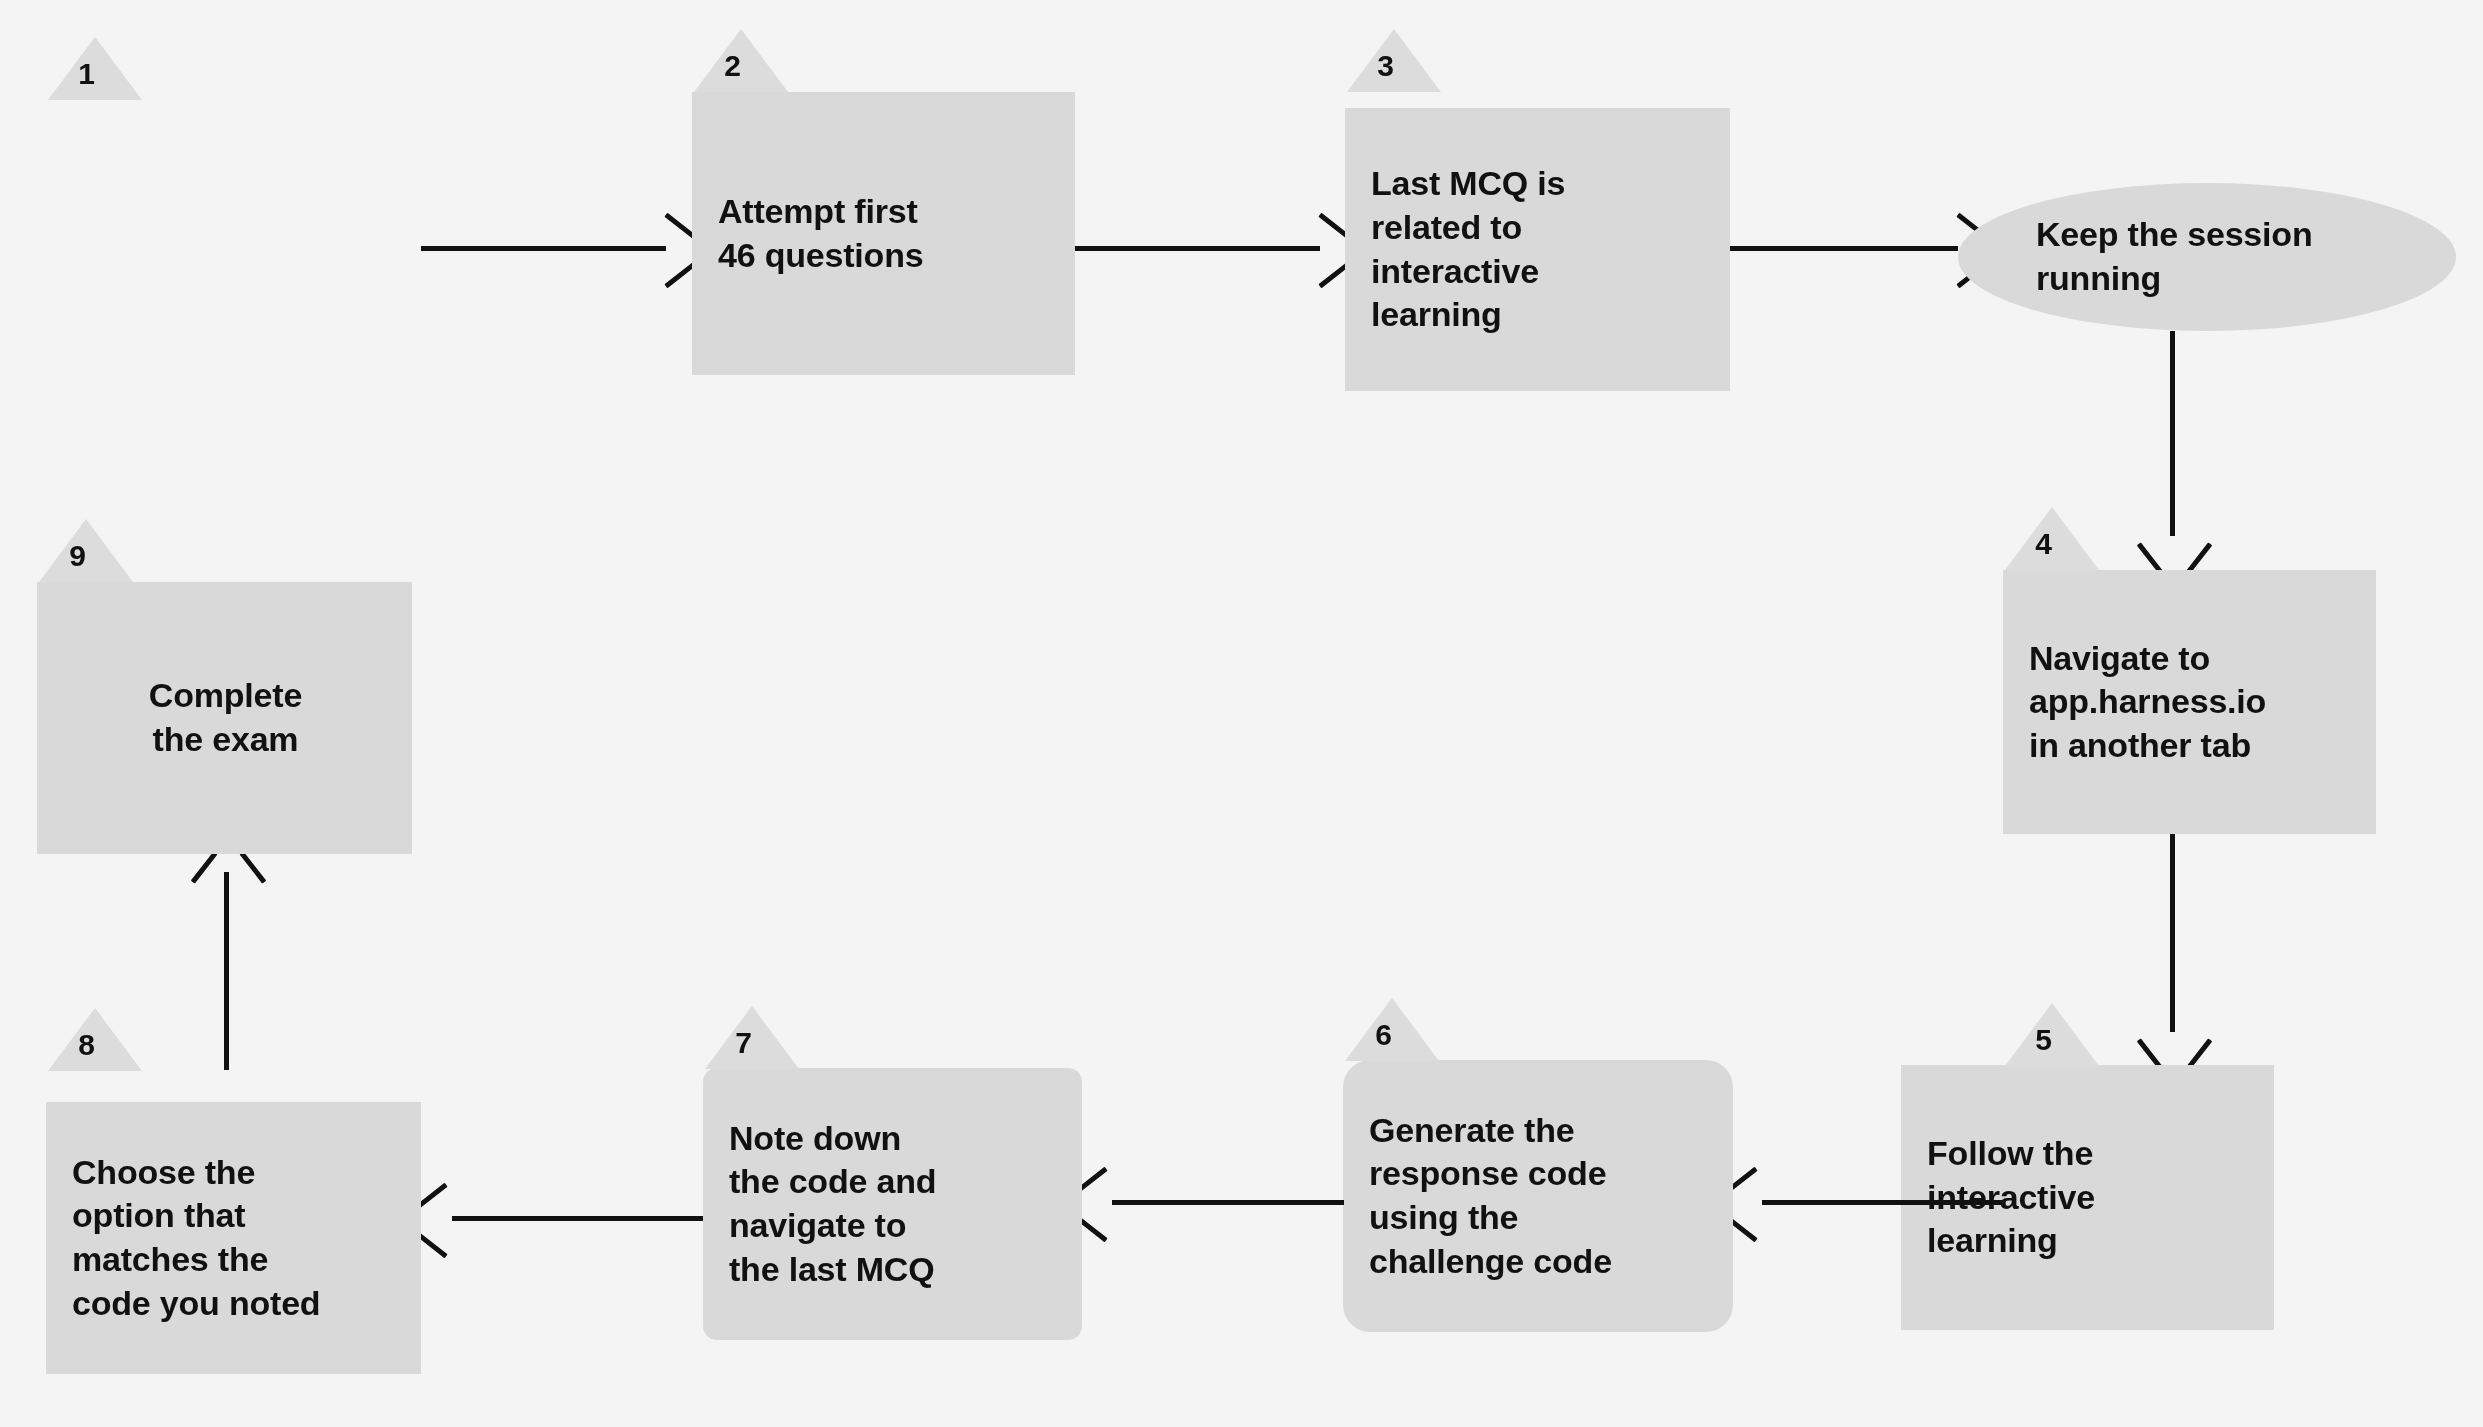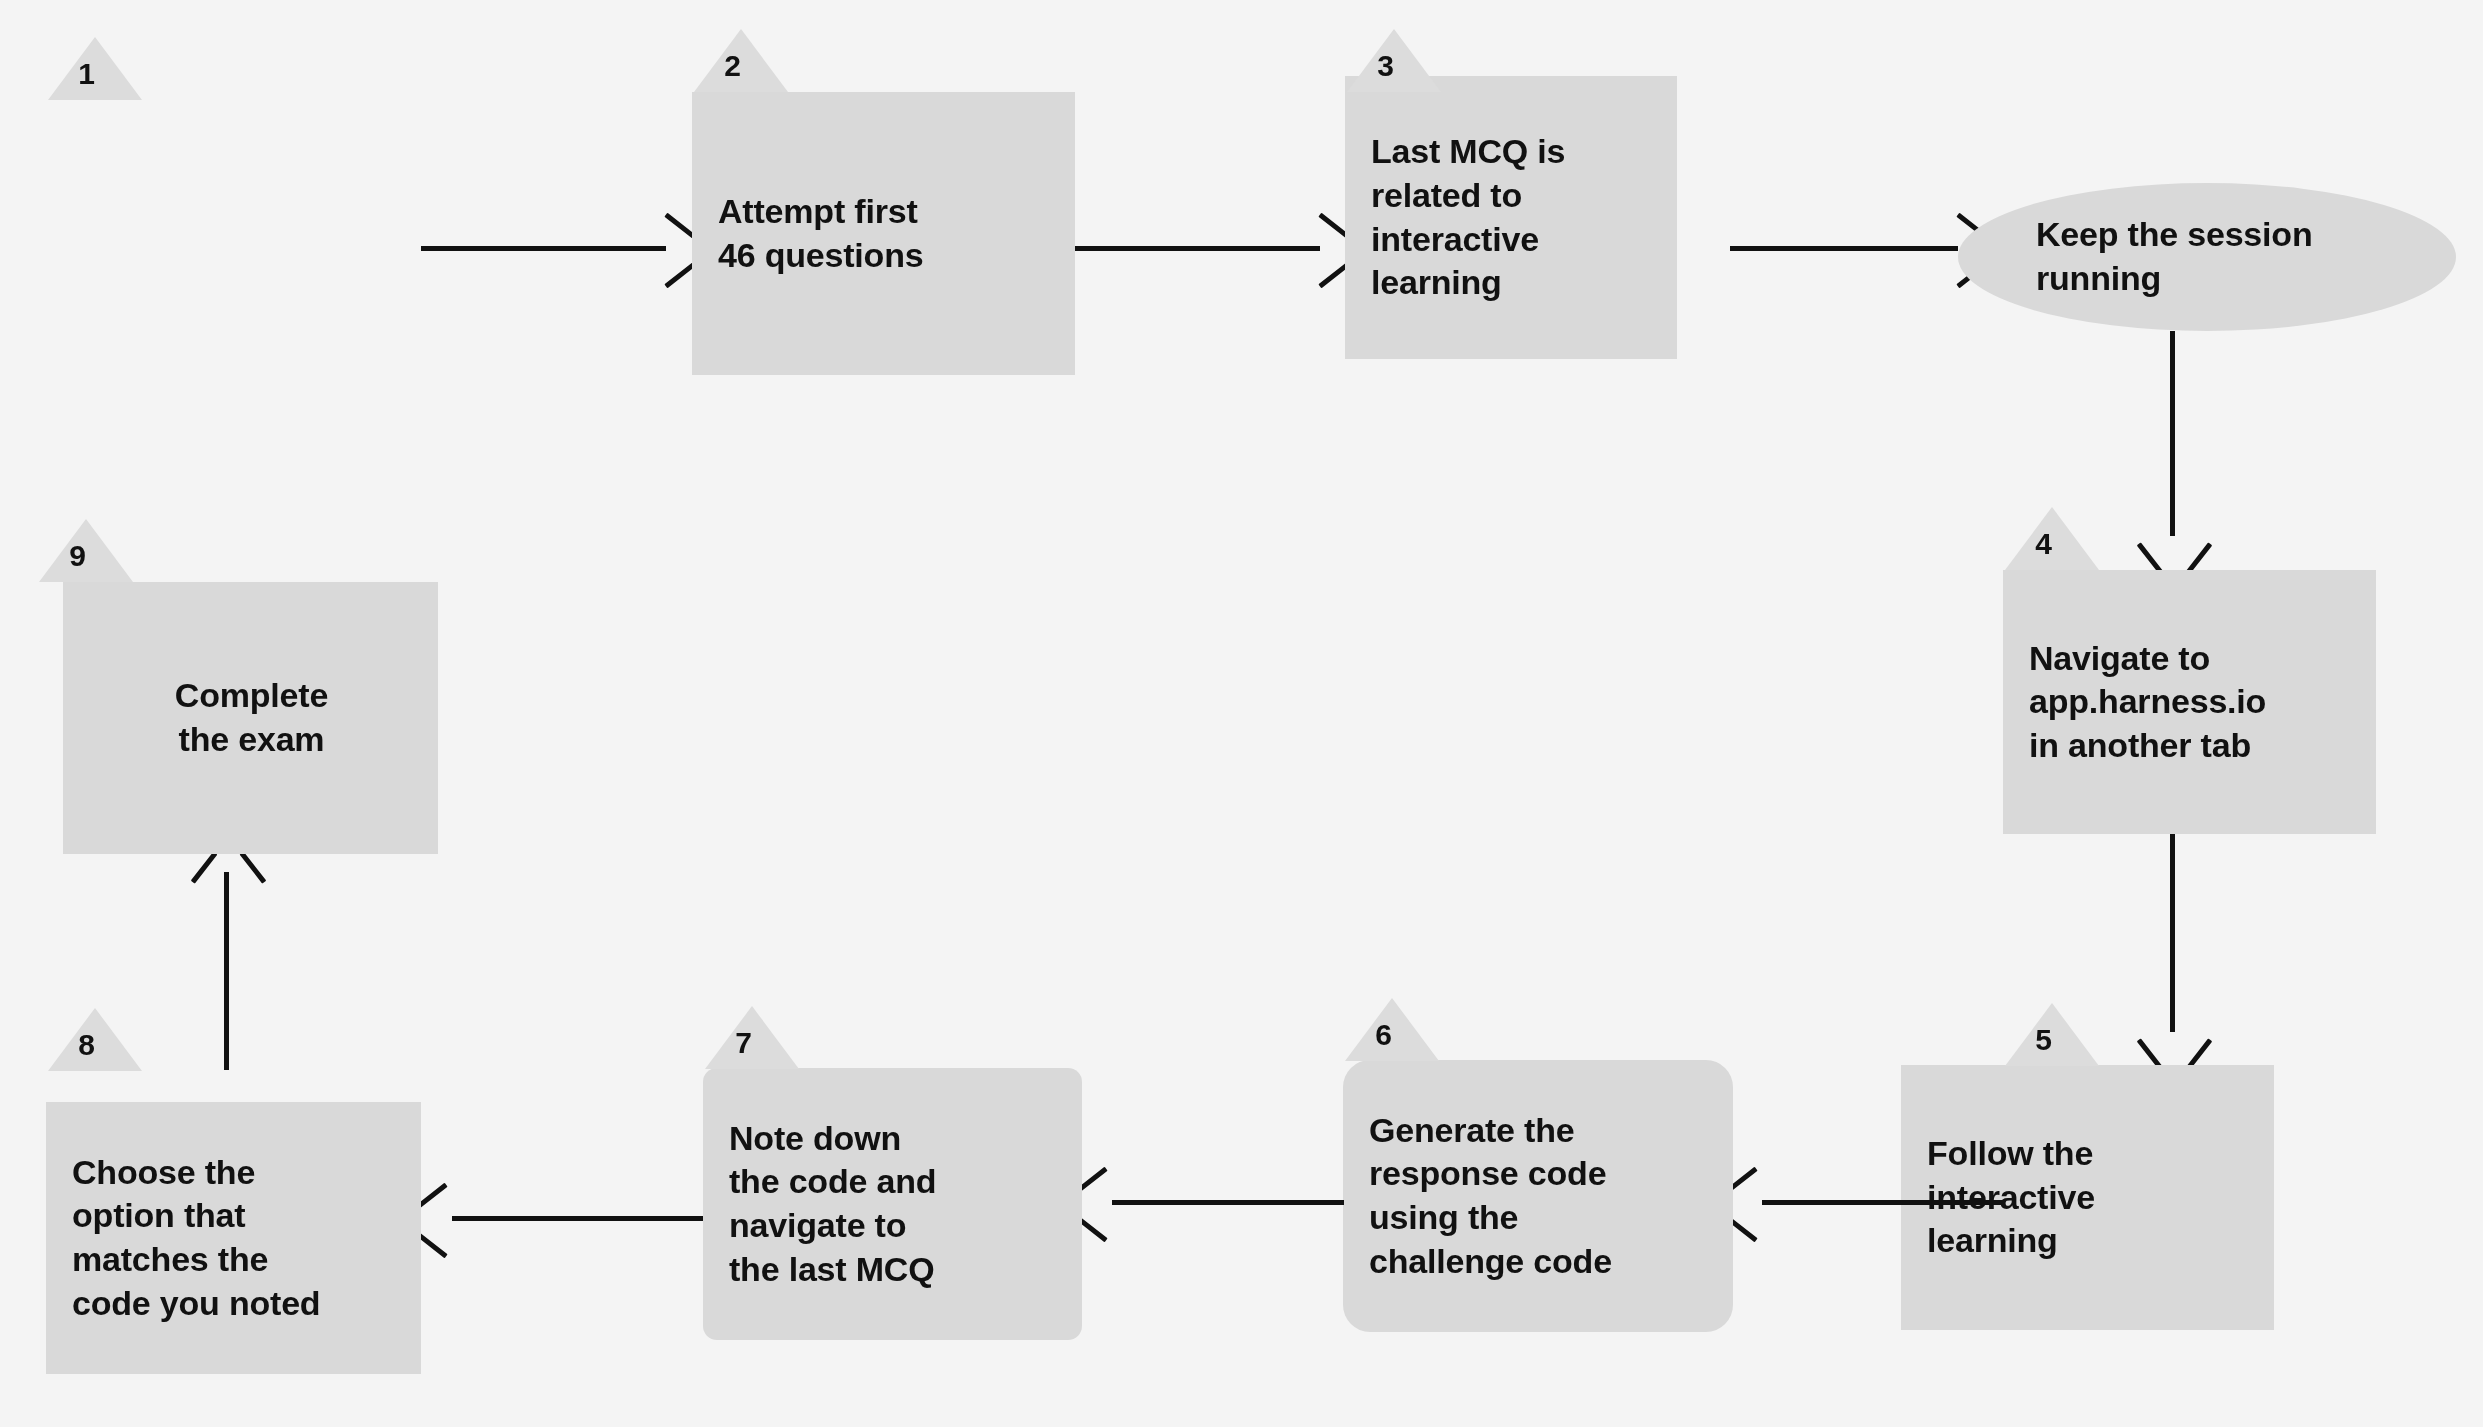--- a/index.html
+++ b/index.html
@@ -149,21 +149,21 @@
 46 questions</div>
   </div>
   <div class="badge" style="left:694px; top:29px;">
     <div class="tri"></div>
     <div class="num">2</div>
   </div>
 
   <div class="edge-h" style="left:1075px; top:246px; width:245px;"></div>
   <div class="arrowhead right" style="left:1344px; top:248px;"></div>
 
-  <div class="node" style="left:1345px; top:76px; width:332px; height:283px;">
+  <div class="node" style="left:1345px; top:108px; width:385px; height:283px;">
     <div class="node-label">Last MCQ is
 related to
 interactive
 learning</div>
   </div>
   <div class="badge" style="left:1347px; top:29px;">
     <div class="tri"></div>
     <div class="num">3</div>
   </div>
 
@@ -239,21 +239,21 @@
 code you noted</div>
   </div>
   <div class="badge" style="left:48px; top:1008px;">
     <div class="tri"></div>
     <div class="num">8</div>
   </div>
 
   <div class="edge-v" style="left:224px; top:872px; width:5px; height:198px;"></div>
   <div class="arrowhead up" style="left:226px; top:858px;"></div>
 
-  <div class="node" style="left:37px; top:582px; width:375px; height:272px;margin-left:26px;">
+  <div class="node" style="left:37px; top:582px; width:375px; height:272px;">
     <div class="node-label center">Complete
 the exam</div>
   </div>
   <div class="badge" style="left:39px; top:519px;">
     <div class="tri"></div>
     <div class="num">9</div>
   </div>
 
 </div>
 

